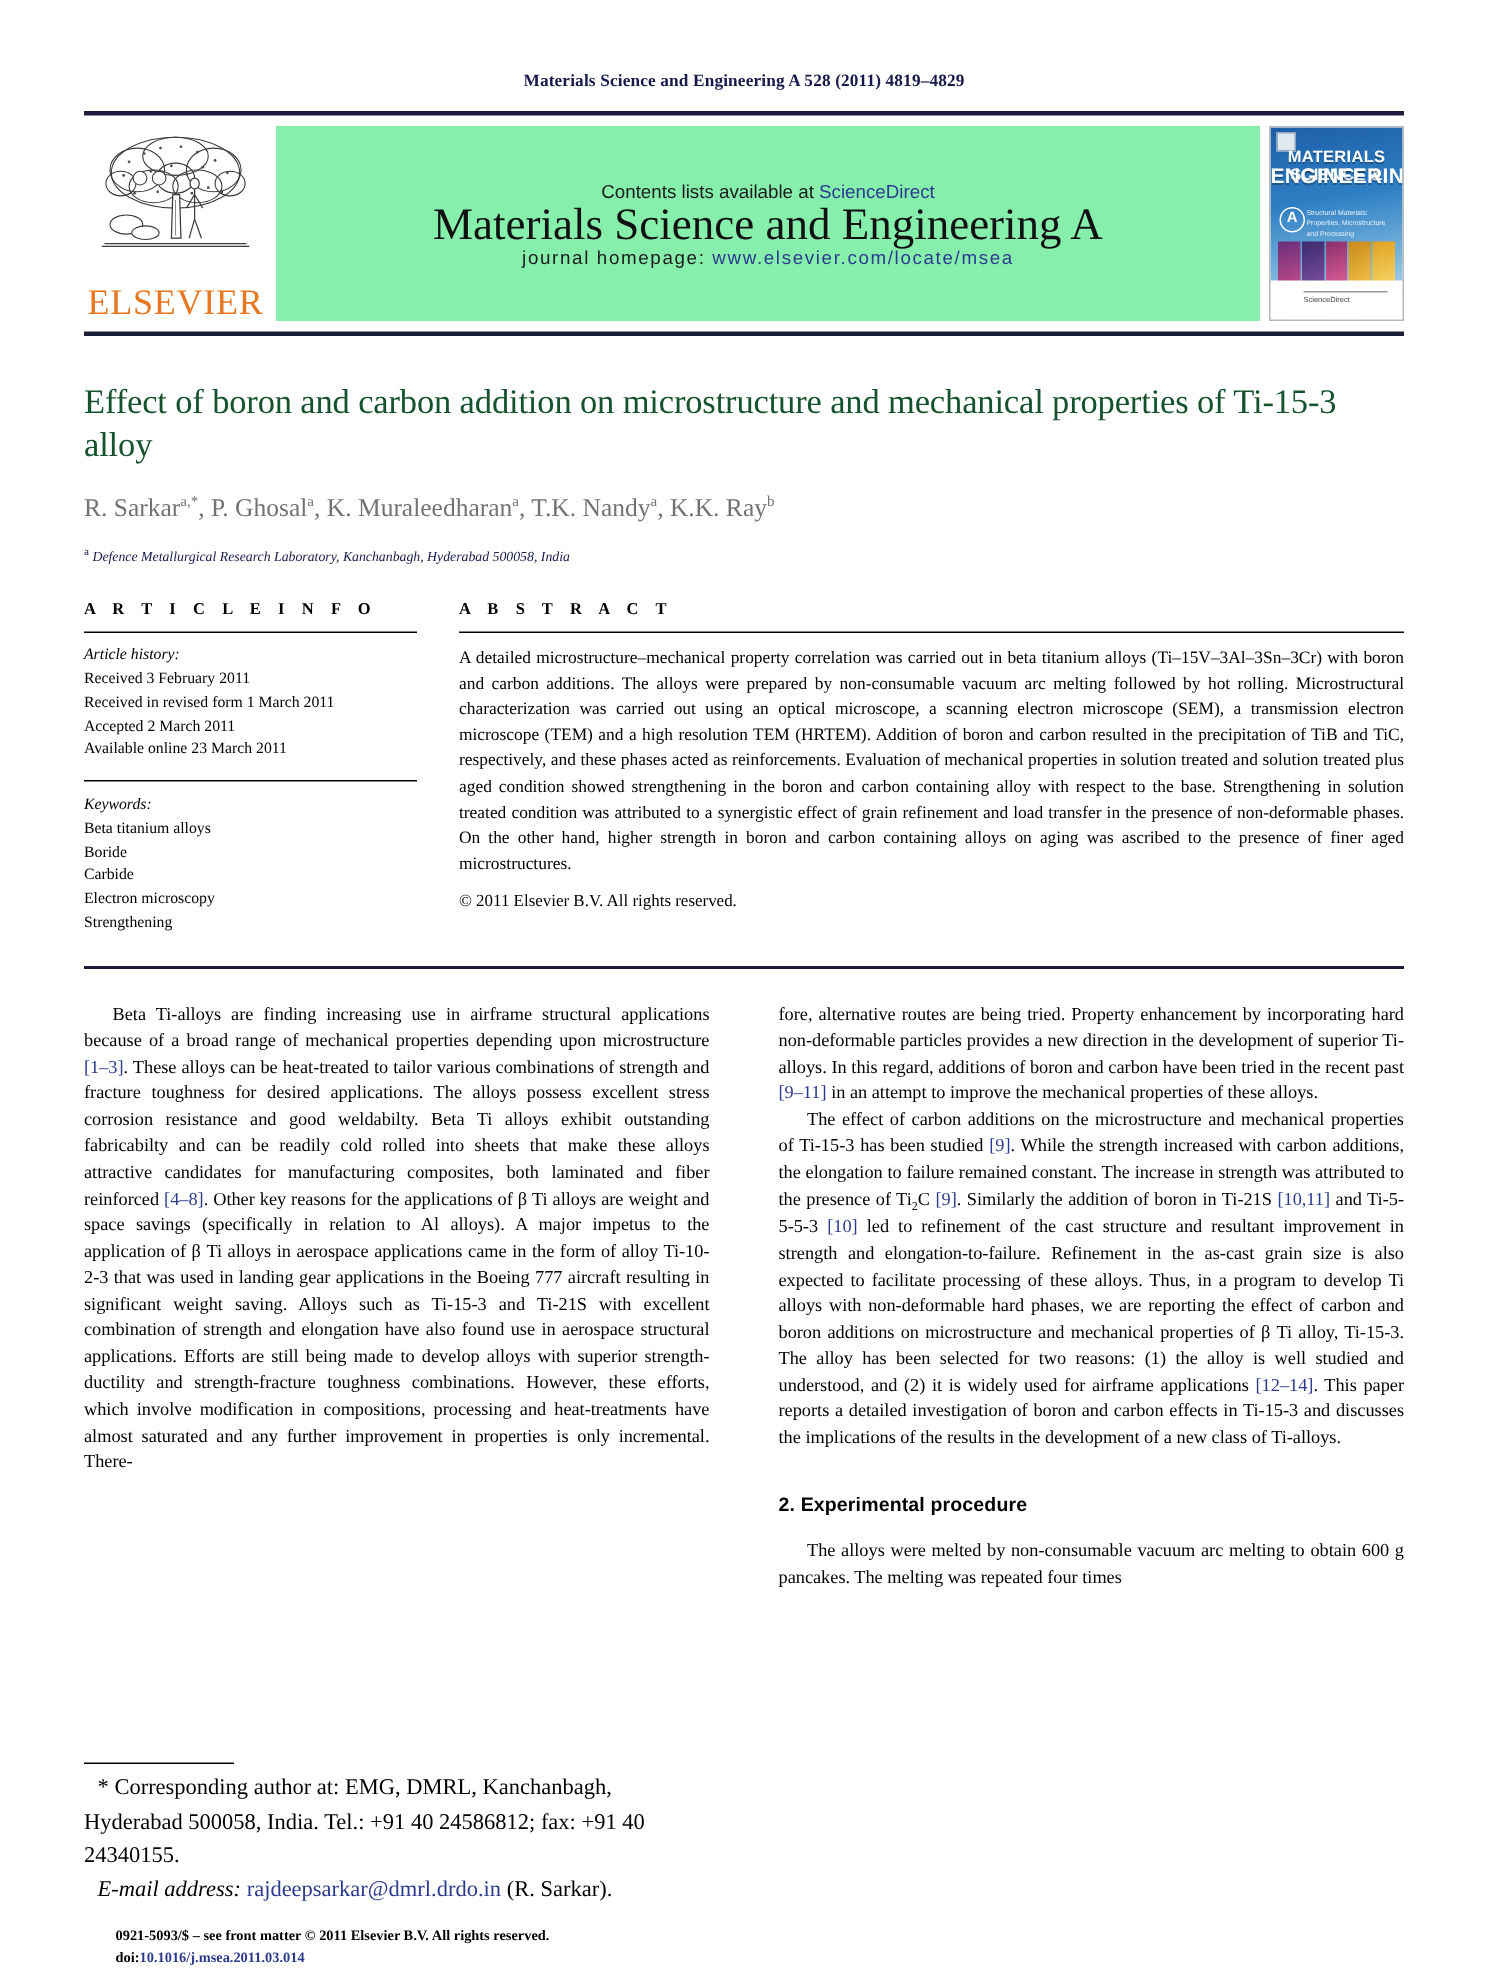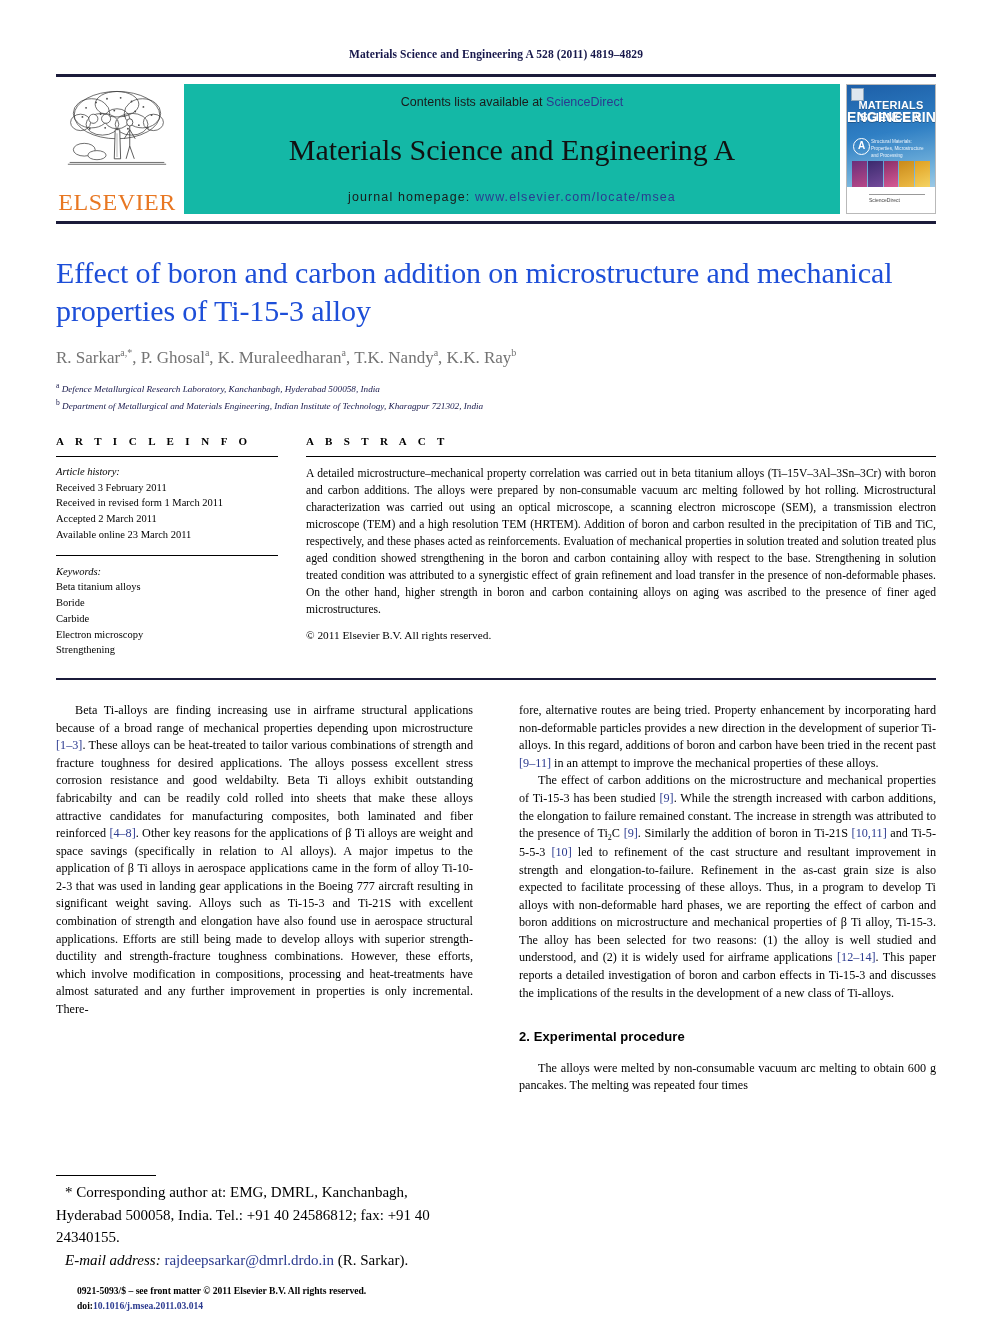--- a/index.html
+++ b/index.html
@@ -57,26 +57,26 @@
   .elsevier-word {
     font-family: "Liberation Serif", serif;
     color: #e87722;
     font-size: 24px;
     letter-spacing: .5px;
     line-height: 1;
     margin-top: 13px;
   }
   .banner {
     flex: 1 1 auto;
-    background: #14b8a6;
+    background: #86efac;
     margin: 0 6px;
     display: flex;
     flex-direction: column;
     align-items: center;
-    justify-content: space-between;
+    justify-content: center;
     padding: 11px 0 10px 0;
     box-sizing: border-box;
   }
   .banner .contents-line {
     font-family: "Liberation Sans", sans-serif;
     font-size: 12.5px;
     color: #1a1a1a;
   }
   .banner .contents-line .sd {
     color: #2b3a8f;
@@ -157,25 +157,25 @@
   .cover .strip .sd-txt {
     position: absolute; left: 22px; top: 10px;
     font-family: "Liberation Sans", sans-serif;
     font-size: 5px; color: #444;
   }
 
   
   .title-block { padding-top: 30px; }
   h1.article-title {
     font-family: "Liberation Serif", serif;
-    font-size: 30px;
+    font-size: 23px;
     font-weight: normal;
     line-height: 1.26;
     margin: 0 0 16px 0;
-    color: #1d4ed8;
+    color: #14532d;
     letter-spacing: -.1px;
   }
   .authors {
     font-size: 17px;
     color: #737373;
     margin: 0 0 12px 0;
     line-height: 1.3;
   }
   .authors sup { font-size: 10px; }
   .affil {
@@ -392,24 +392,20 @@
 
   </div>
 
   <div class="title-block">
     <h1 class="article-title">Effect of boron and carbon addition on microstructure and mechanical properties of Ti-15-3 alloy</h1>
     <div class="authors">R. Sarkar<sup>a,*</sup>, P. Ghosal<sup>a</sup>, K. Muraleedharan<sup>a</sup>, T.K. Nandy<sup>a</sup>, K.K. Ray<sup>b</sup></div>
     <div class="affil">
       <sup>a</sup>
       <span>Defence Metallurgical Research Laboratory, Kanchanbagh, Hyderabad 500058, India</span>
     </div>
-    <div class="affil">
-      <sup>b</sup>
-      <span>Department of Metallurgical and Materials Engineering, Indian Institute of Technology, Kharagpur 721302, India</span>
-    </div>
   </div>
 
   <div class="info-abstract">
 
     <div class="col-info">
       <div class="sec-label">A R T I C L E    I N F O</div>
       <div class="rule"></div>
       <div class="info-group">
         <div class="gh">Article history:</div>
         <div>Received 3 February 2011</div>

